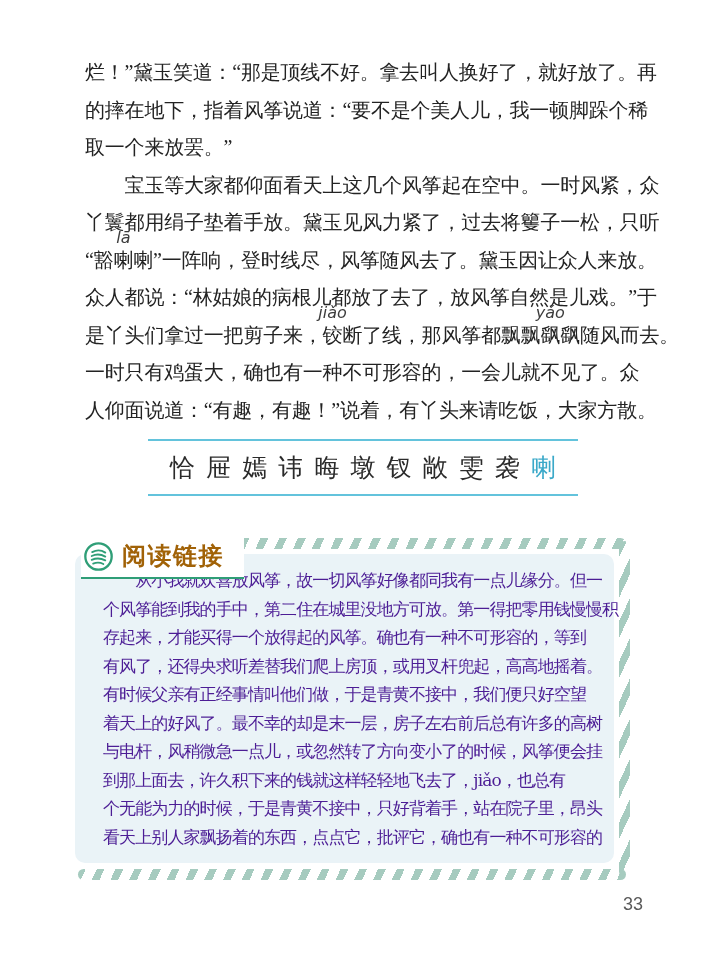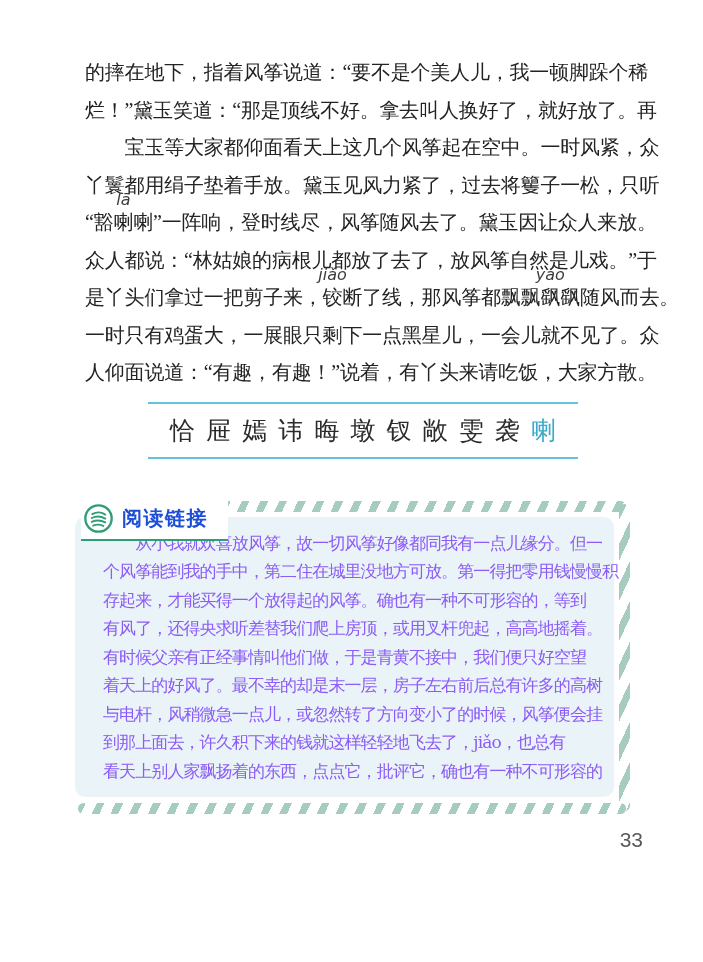--- a/index.html
+++ b/index.html
@@ -35,58 +35,59 @@
   
   .reading-section{position:relative;margin:42px 73px 0 75px;}
   .badge{
     position:absolute;top:0;left:6px;z-index:3;
     display:flex;align-items:center;gap:8px;
     background:#ffffff;padding:2px 20px 5px 2px;
     border-bottom:2.5px solid #2f9e77;
   }
   .badge-label{
     font-family:"Liberation Sans","DejaVu Sans",sans-serif;
-    font-size:20px;font-weight:700;color:#1d4ed8;letter-spacing:1.5px;
+    font-size:24px;font-weight:700;color:#a16207;letter-spacing:1.5px;
   }
   .stripe-box{position:relative;margin-top:19px;padding:16px 16px 17px 0;}
   .stripe{
     position:absolute;z-index:0;
     background:repeating-linear-gradient(115deg,#a6cbbf 0 7px,rgba(0,0,0,0) 7px 17px);
   }
   .stripe-top{top:0;left:148px;right:4px;height:11px;border-radius:0 8px 8px 0;}
   .stripe-right{top:3px;right:0;bottom:3px;width:11px;border-radius:6px;}
   .stripe-bottom{bottom:0;left:3px;right:4px;height:11px;border-radius:8px;}
   .panel{
     position:relative;z-index:1;background:#eaf3f7;border-radius:10px;
     padding:12px 16px 12px 28px;
   }
   .passage{
-    font-size:17px;letter-spacing:-0.9px;line-height:28.5px;color:#8b5cf6;
+    font-size:17px;letter-spacing:-0.9px;line-height:28.5px;color:#4c1d95;
     font-family:"DejaVu Serif","Liberation Serif",serif;
   }
   
   .page-num{
     margin:14px 60px 0 8px;text-align:right;
     font-family:"Liberation Sans","DejaVu Sans",sans-serif;
-    font-size:21px;color:#5a5a5a;
+    font-size:18px;color:#5a5a5a;
   }
   .icon-circle{display:block;}
 </style>
 </head>
 <body>
 
 <div class="main-text">
+    <div class="tline">烂！”黛玉笑道：“那是顶线不好。拿去叫人换好了，就好放了。再</div>
     <div class="tline">的摔在地下，指着风筝说道：“要不是个美人儿，我一顿脚跺个稀</div>
-    <div class="tline">烂！”黛玉笑道：“那是顶线不好。拿去叫人换好了，就好放了。再</div>
+    <div class="tline">取一个来放罢。”</div>
     <div class="tline">　　宝玉等大家都仰面看天上这几个风筝起在空中。一时风紧，众</div>
     <div class="tline">丫鬟都用绢子垫着手放。黛玉见风力紧了，过去将籰子一松，只听</div>
     <div class="tline">“豁<span class="pyw"><span class="py">lā</span><span>喇</span></span>喇”一阵响，登时线尽，风筝随风去了。黛玉因让众人来放。</div>
     <div class="tline">众人都说：“林姑娘的病根儿都放了去了，放风筝自然是儿戏。”于</div>
     <div class="tline">是丫头们拿过一把剪子来，<span class="pyw"><span class="py">jiǎo</span><span>铰</span></span>断了线，那风筝都飘飘<span class="pyw"><span class="py">yáo</span><span>飖</span></span>飖随风而去。</div>
-    <div class="tline">一时只有鸡蛋大，一展眼只剩下一点黑星儿，一会儿就不见了。众</div>
+    <div class="tline">一时只有鸡蛋大，确也有一种不可形容的，一会儿就不见了。众</div>
     <div class="tline">人仰面说道：“有趣，有趣！”说着，有丫头来请吃饭，大家方散。</div>
   </div>
 
 <div class="char-strip">
     <span>恰</span>
     <span>屉</span>
     <span>嫣</span>
     <span>讳</span>
     <span>晦</span>
     <span>墩</span>
@@ -118,19 +119,20 @@
     <div class="panel">
       <div class="passage">
           <div class="tline">　　从小我就欢喜放风筝，故一切风筝好像都同我有一点儿缘分。但一</div>
           <div class="tline">个风筝能到我的手中，第二住在城里没地方可放。第一得把零用钱慢慢积</div>
           <div class="tline">存起来，才能买得一个放得起的风筝。确也有一种不可形容的，等到</div>
           <div class="tline">有风了，还得央求听差替我们爬上房顶，或用叉杆兜起，高高地摇着。</div>
           <div class="tline">有时候父亲有正经事情叫他们做，于是青黄不接中，我们便只好空望</div>
           <div class="tline">着天上的好风了。最不幸的却是末一层，房子左右前后总有许多的高树</div>
           <div class="tline">与电杆，风稍微急一点儿，或忽然转了方向变小了的时候，风筝便会挂</div>
           <div class="tline">到那上面去，许久积下来的钱就这样轻轻地飞去了，jiǎo，也总有</div>
+          <div class="tline">个无能为力的时候，于是青黄不接中，只好背着手，站在院子里，昂头</div>
           <div class="tline">看天上别人家飘扬着的东西，点点它，批评它，确也有一种不可形容的</div>
         </div>
     </div>
   </div>
 </div>
 
 <div class="page-num">33</div>
 
 </body></html>

